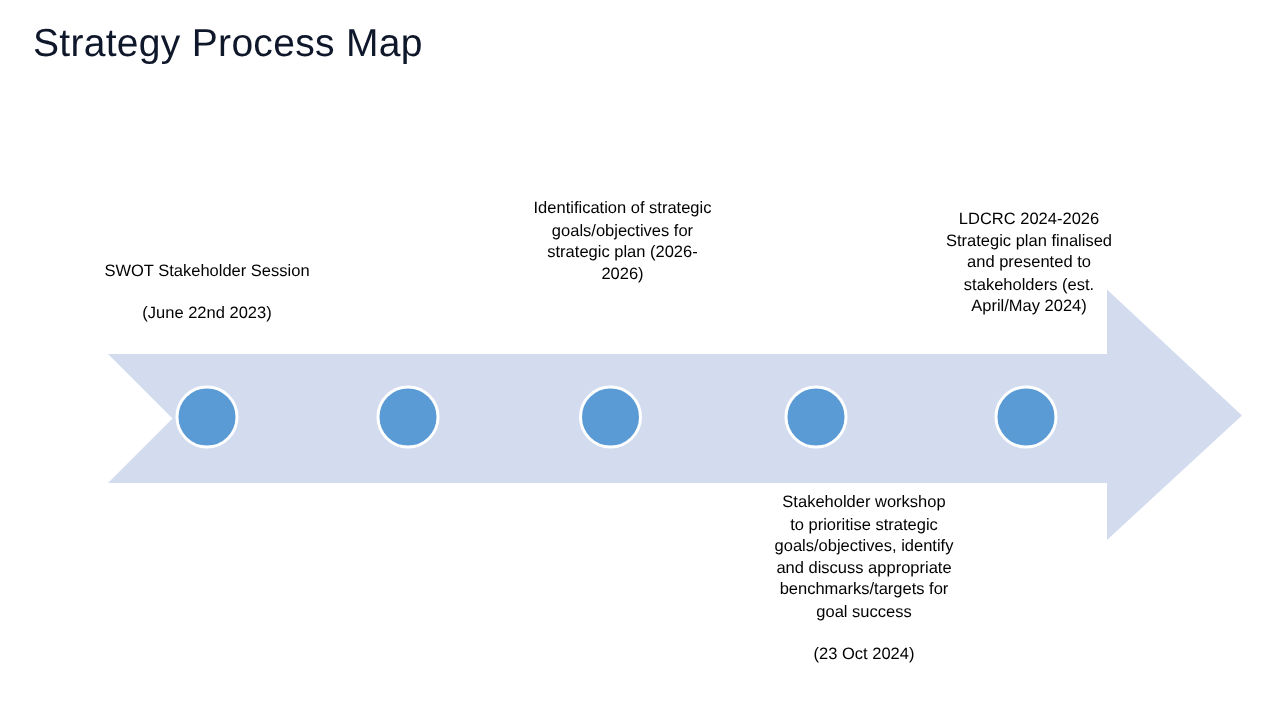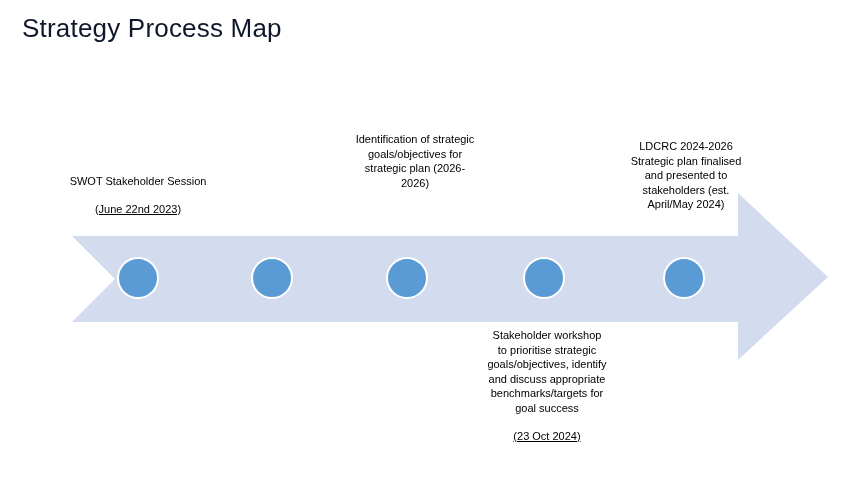--- a/index.html
+++ b/index.html
@@ -48,21 +48,20 @@
   .milestone-label {
     position: absolute;
     text-align: center;
     font-size: 11px;
     line-height: 14.6px;
     color: #000000;
     font-weight: 400;
   }
   .milestone-label .date-line {
     display: block;
-    text-decoration: underline;
   }
   .milestone-label.has-gap .date-line {
     margin-top: 13px;
   }
   .label-above { }
   .label-below { }
 </style>
 </head>
 <body>
 
@@ -83,21 +82,21 @@
   <div class="milestone-label label-above has-gap" style="left:68px; top:174px; width:140px;">
     <span>SWOT Stakeholder Session</span>
     <span class="date-line">(June 22nd 2023)</span>
   </div>
 
 
   <div class="milestone-label label-above has-gap" style="left:352px; top:132px; width:126px;">
     <span>Identification of strategic goals/objectives for strategic plan (2026-2026)</span>
   </div>
 
-  <div class="milestone-label label-below has-gap" style="left:487px; top:328px; width:120px;">
+  <div class="milestone-label label-below has-gap" style="left:516px; top:328px; width:120px;">
     <span>Stakeholder workshop to prioritise strategic goals/objectives, identify and discuss appropriate benchmarks/targets for goal success</span>
     <span class="date-line">(23 Oct 2024)</span>
   </div>
 
   <div class="milestone-label label-above" style="left:622px; top:139px; width:128px;">
     <span>LDCRC 2024-2026 Strategic plan finalised and presented to stakeholders (est. April/May 2024)</span>
   </div>
 
 </div>
 

